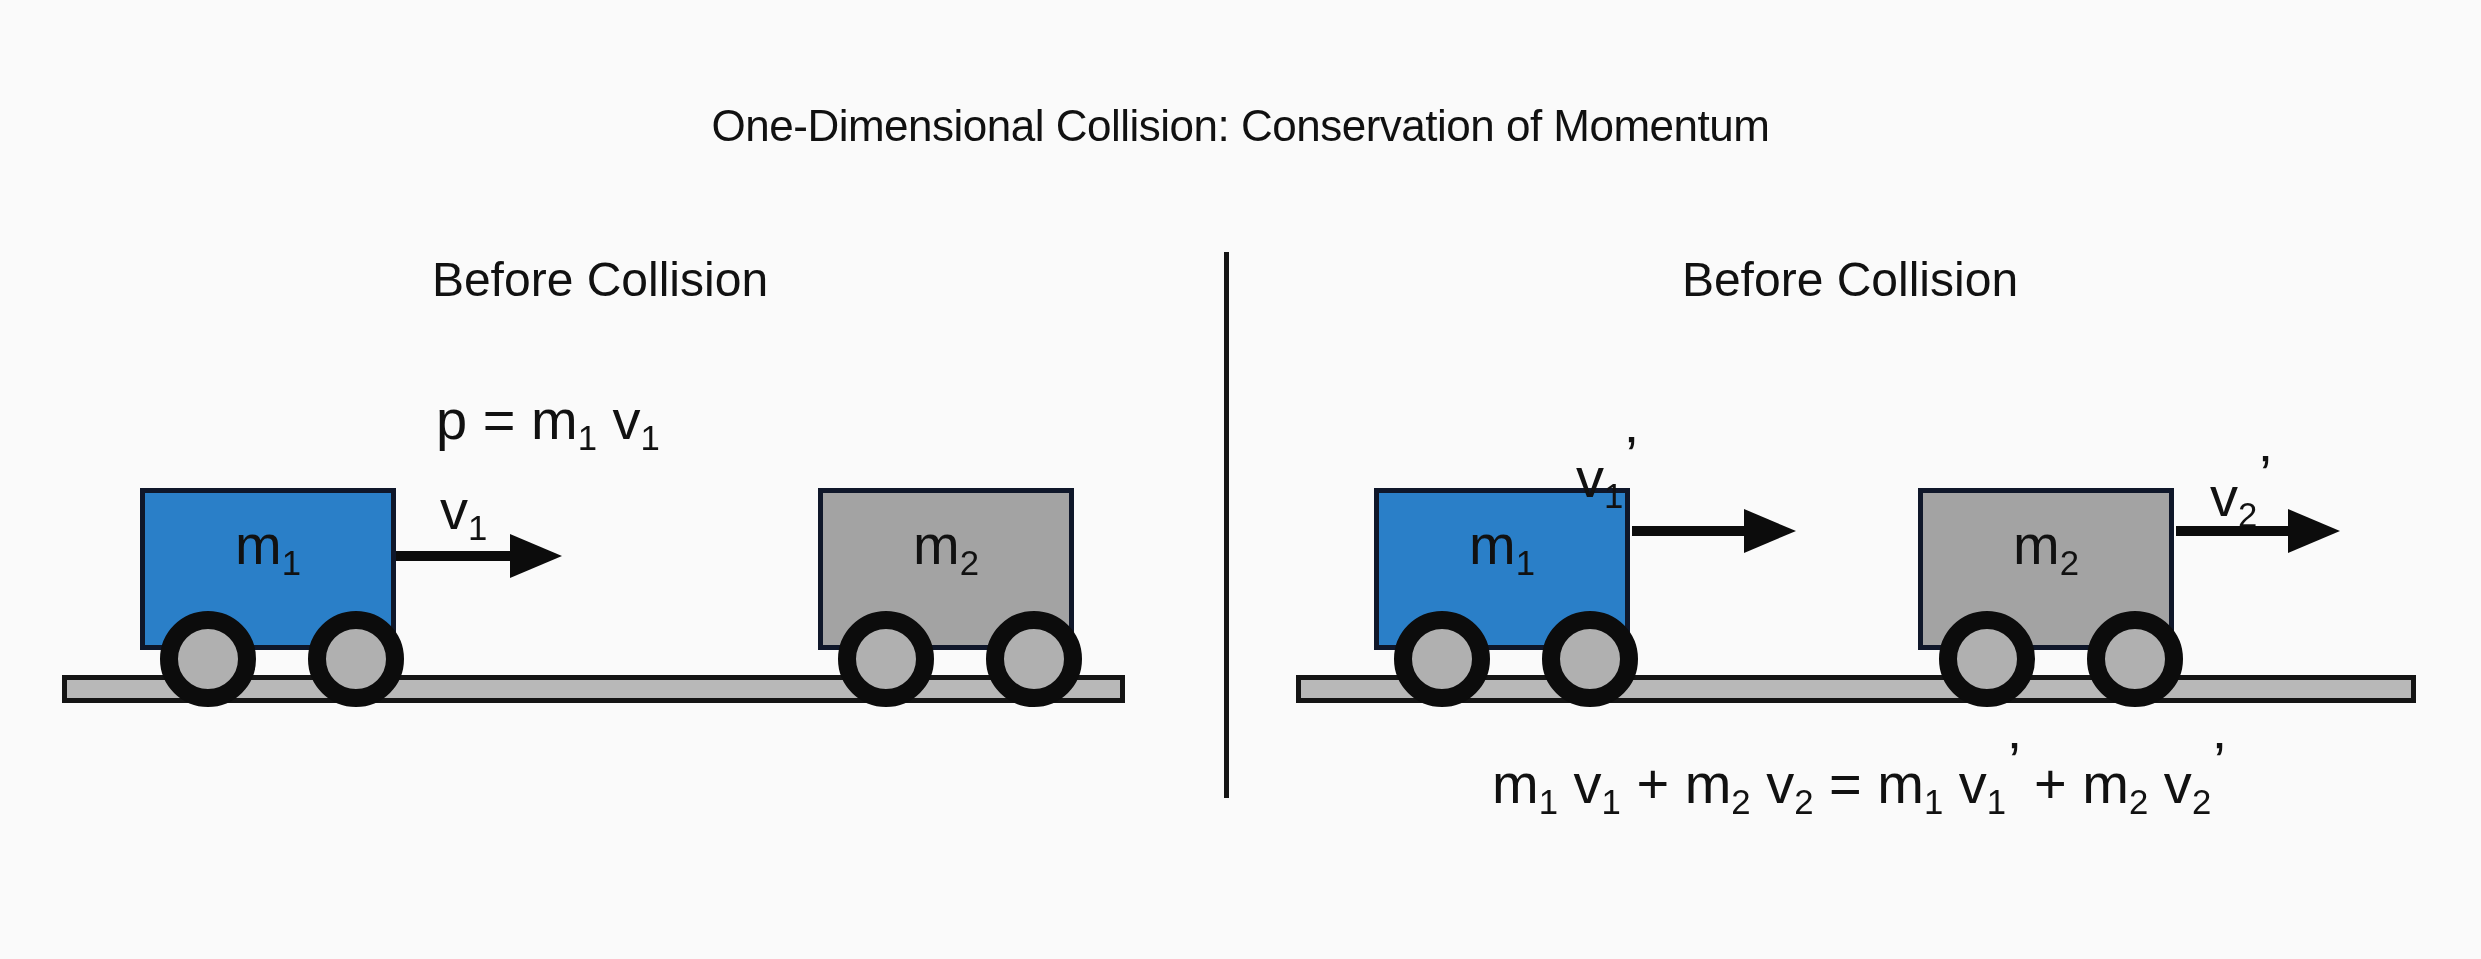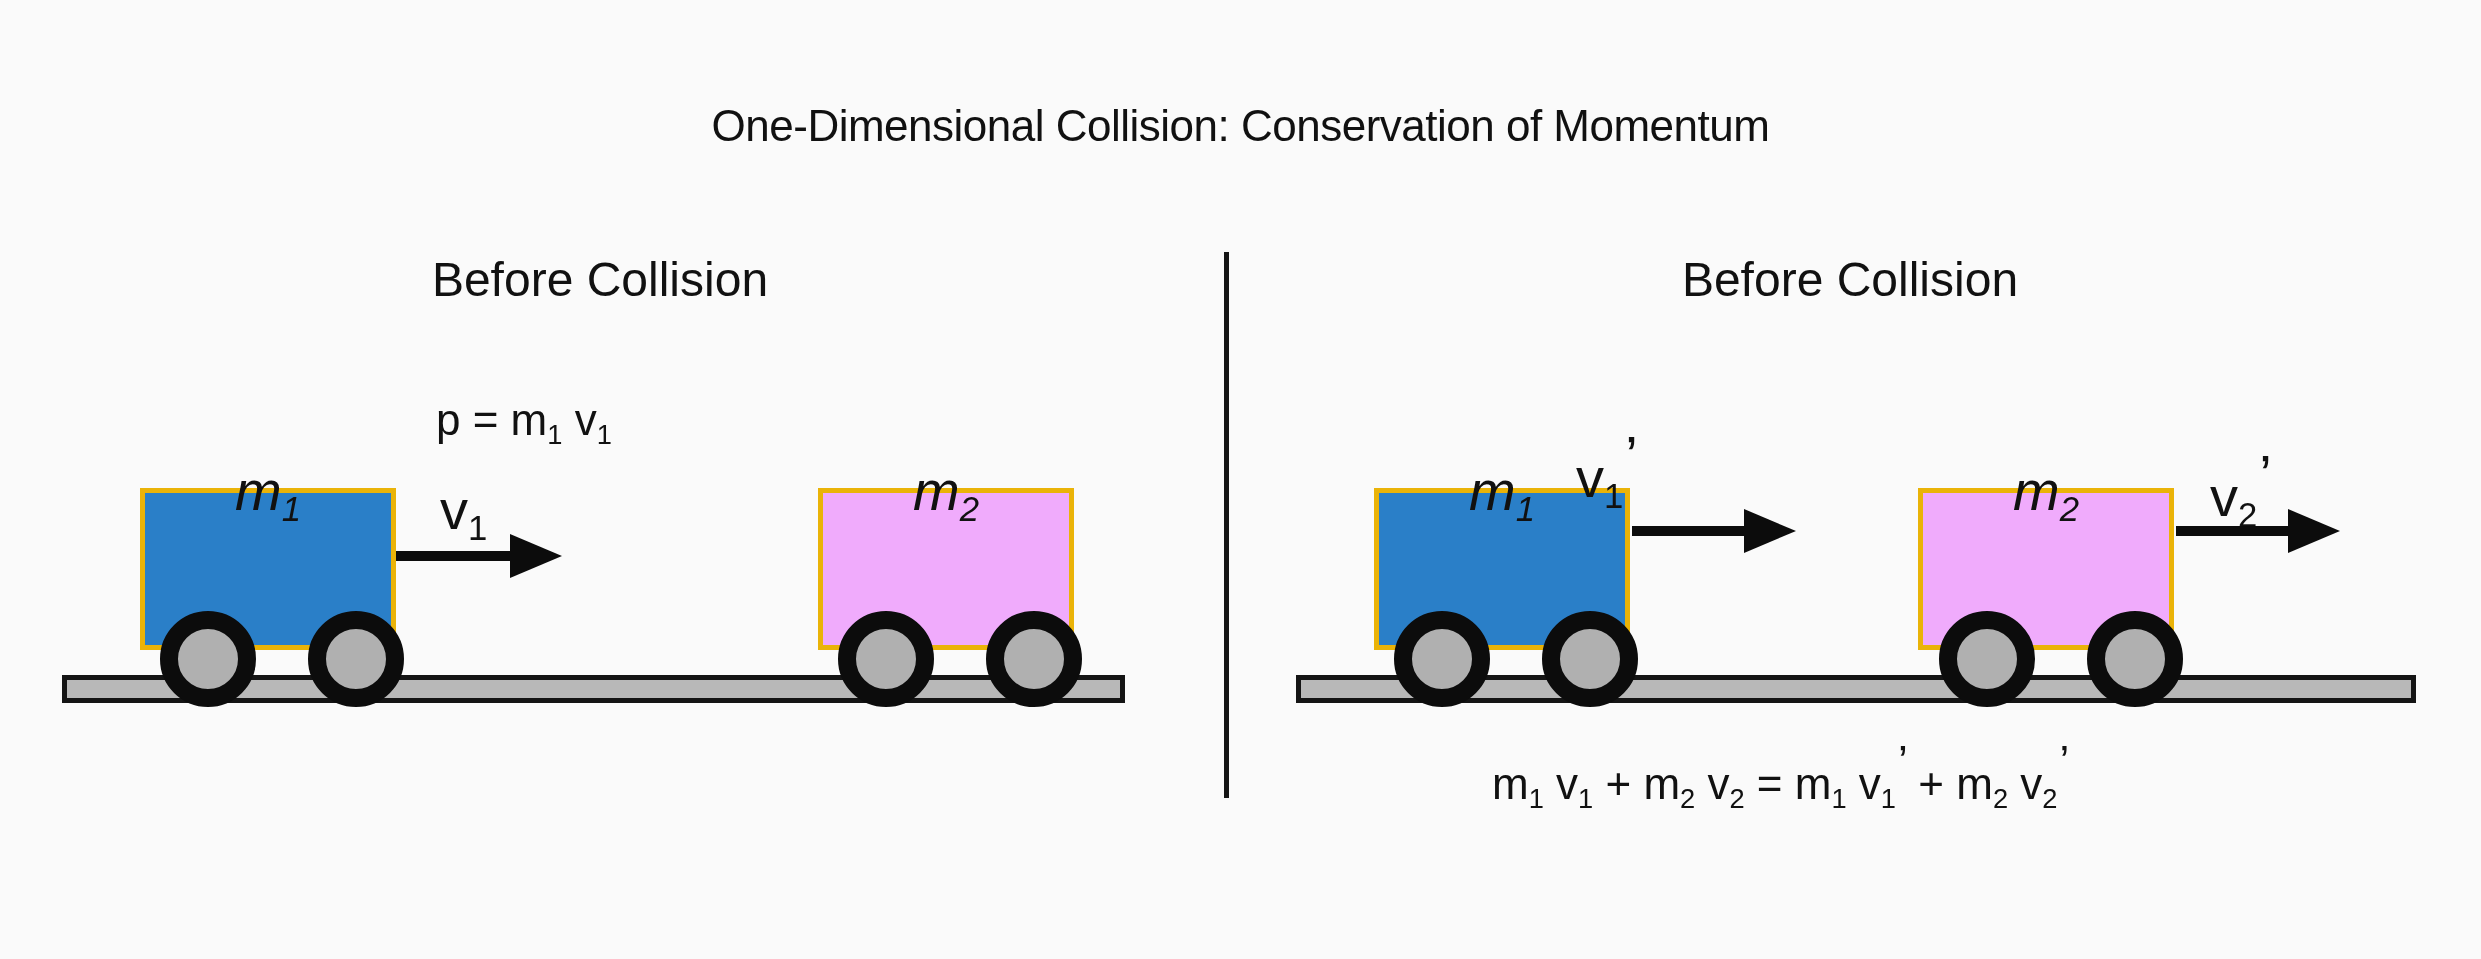--- a/index.html
+++ b/index.html
@@ -15,42 +15,42 @@
     font-size: 44px; line-height: 76px; letter-spacing: -0.5px;
   }
   .panel-head {
     font-size: 48px; line-height: 76px; text-align: center; width: 700px;
   }
   .divider { left: 1224px; top: 252px; width: 5px; height: 546px; background: #151515; }
   .track {
     height: 18px; background: #b8b8b8; border: 5px solid #141414; box-sizing: content-box;
   }
   .cart {
-    width: 246px; height: 152px; border: 5px solid #eab308;
-    display: flex; align-items: flex-start; justify-content: center; font-style: italic;
+    width: 246px; height: 152px; border: 5px solid #0f172a;
+    display: flex; align-items: center; justify-content: center;
   }
   .cart.blue { background: #2a7fc8; }
-  .cart.red { background: #f0abfc; }
+  .cart.red { background: #a3a3a3; }
   .mass {
     font-size: 56px; line-height: 56px; color: #111; margin-top: -30px;
   }
   .mass sub, .eq sub, .vlabel sub { font-size: 0.62em; vertical-align: -0.32em; }
   .wheel {
     width: 60px; height: 60px; border-radius: 50%; background: #b0b0b0;
     border: 18px solid #0c0c0c; box-sizing: content-box;
   }
   .arrow-shaft { height: 10px; background: #0c0c0c; }
   .arrow-head {
     width: 0; height: 0;
     border-top: 22px solid transparent; border-bottom: 22px solid transparent;
     border-left: 52px solid #0c0c0c;
   }
   .vlabel { font-size: 56px; line-height: 60px; }
   .prime { margin-left: 2px; position: relative; top: -22px; }
-  .eq { font-size: 44px; line-height: 64px; white-space: nowrap; }
+  .eq { font-size: 56px; line-height: 64px; white-space: nowrap; }
 </style>
 </head>
 <body>
 
 <div class="abs title">One-Dimensional Collision: Conservation of Momentum</div>
 
 <div class="abs divider"></div>
 
 <div>
   <div class="abs panel-head" style="left:250px; top:242px;">Before Collision</div>

